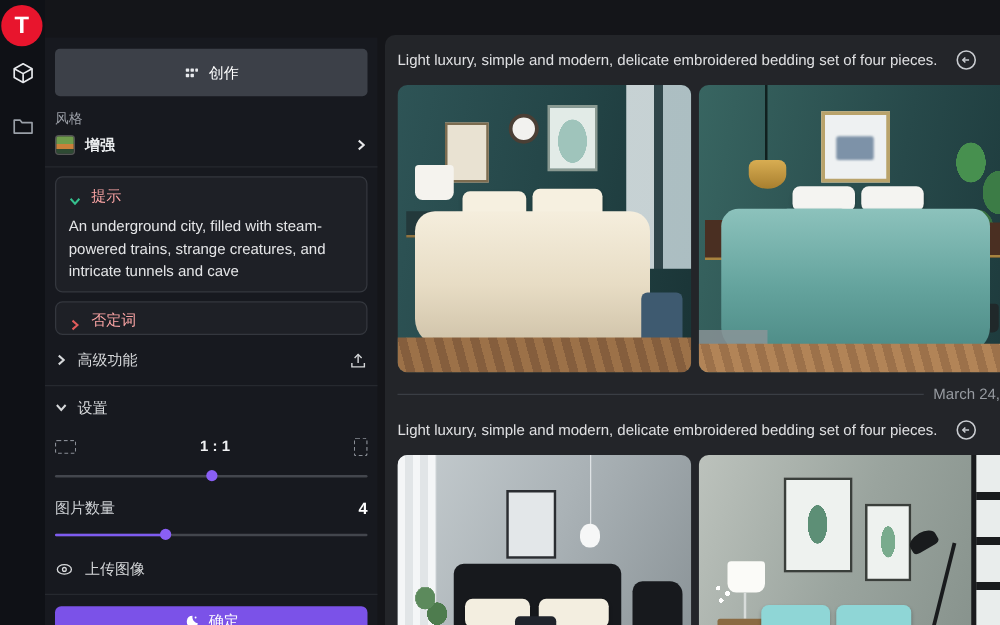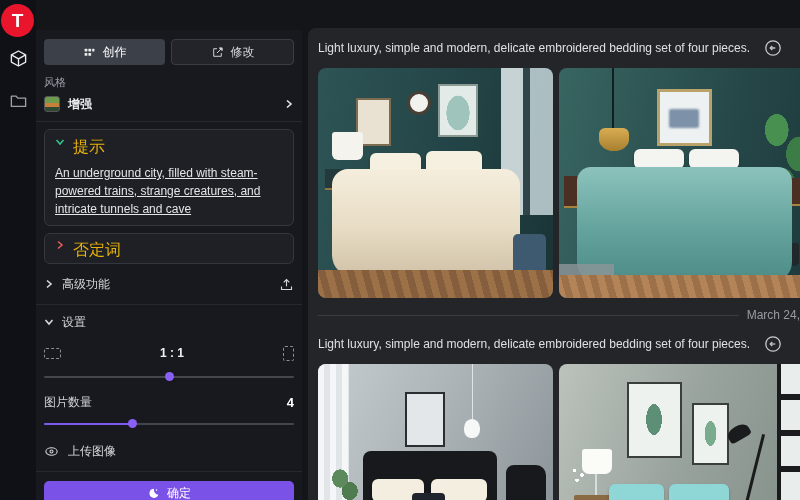--- a/index.html
+++ b/index.html
@@ -12,38 +12,38 @@
   .logo { position:absolute; left:1px; top:4px; width:33px; height:33px; border-radius:50%;
           background:#e8152d; color:#fff; font-weight:bold; font-size:19px;
           display:flex; align-items:center; justify-content:center; }
   .rail-ic { position:absolute; left:8px; width:20px; height:20px; display:flex; align-items:center; justify-content:center; }
   .rail-ic svg { width:19px; height:19px; }
 
   
   .panel { position:absolute; left:36px; top:30px; width:266px; height:470px;
            background:#17191f; padding:5px 8px 0 8px; }
   .tabs { display:flex; gap:6px; margin-top:4px; }
-  .tab { flex:1; height:26px; display:flex; align-items:center; justify-content:center; gap:7px;
+  .tab { flex:1; height:38px; display:flex; align-items:center; justify-content:center; gap:7px;
          font-size:12px; color:#d4d6da; border-radius:4px; cursor:pointer; }
   .tab.active { background:#3c4048; color:#fff; }
   .tab.idle { background:#22242a; border:1px solid #3a3d45; }
   .tab svg { width:13px; height:13px; }
 
   .sec-label { margin-top:10px; font-size:11px; color:#9a9ea6; }
   .style-row { margin-top:5px; display:flex; align-items:center; gap:8px; height:18px; cursor:pointer; }
   .style-thumb { width:16px; height:16px; border-radius:3px;
          background:linear-gradient(180deg,#6f9c4c 0 45%,#c9803a 45% 75%,#2e4a33 75% 100%);
          border:1px solid #555; }
   .style-val { font-size:12px; color:#eceef0; font-weight:bold; flex:1; }
   .hr { height:1px; background:#26292f; margin:8px -8px 0 -8px; }
 
   .card { margin-top:7px; background:#1e2026; border:1px solid #34373e; border-radius:6px;
           padding:7px 10px; cursor:text; }
-  .card-head { display:flex; align-items:flex-start; gap:8px; font-size:16px; color:#eab308; }
-  .card-text { margin-top:6px; font-size:12px; line-height:1.5; color:#e4e5e7;text-decoration:underline; }
+  .card-head { display:flex; align-items:flex-end; gap:8px; font-size:12px; color:#fca5a5; }
+  .card-text { margin-top:6px; font-size:12px; line-height:1.5; color:#e4e5e7; }
   .chev { width:10px; height:10px; flex:none; }
 
   .row-line { margin-top:8px; display:flex; align-items:center; gap:8px; height:24px;
               font-size:12px; color:#d6d8da; cursor:pointer; }
   .spacer { flex:1; }
 
   .aspect-row { margin-top:8px; display:flex; align-items:center; height:22px; }
   .ratio-box { border:1px dashed #8a8e96; border-radius:2px; }
   .ratio-l { width:17px; height:11px; }
   .ratio-p { width:11px; height:15px; }
@@ -181,28 +181,20 @@
       <div class="tab active">
         <svg viewBox="0 0 24 24" fill="#e8eaed">
           <rect x="3" y="5" width="5" height="5" rx="1"></rect>
             <rect x="10" y="5" width="5" height="5" rx="1"></rect>
           <rect x="17" y="5" width="4" height="5" rx="1"></rect>
             <rect x="3" y="13" width="5" height="5" rx="1"></rect>
           <rect x="10" y="13" width="5" height="5" rx="1"></rect>
         </svg>
         <span>创作</span>
       </div>
-      <div class="tab idle">
-        <svg viewBox="0 0 24 24" fill="none" stroke="#d4d6da" stroke-width="1.8">
-          <path d="M11 5H5v14h14v-6"></path>
-            <path d="M20 4 11 13"></path>
-            <path d="M15.5 3.5 20.5 8.5 20.5 3.5Z" fill="#d4d6da"></path>
-        </svg>
-        <span>修改</span>
-      </div>
     </div>
 
     <div class="sec-label">风格</div>
     <div class="style-row">
       <span class="style-thumb"></span>
       <span class="style-val">增强</span>
       <svg class="chev" viewBox="0 0 10 10" fill="none" stroke="#e6e7e9" stroke-width="1.6">
           <path d="M3 1.5 7 5 3 8.5"></path>
         </svg>
     </div>

